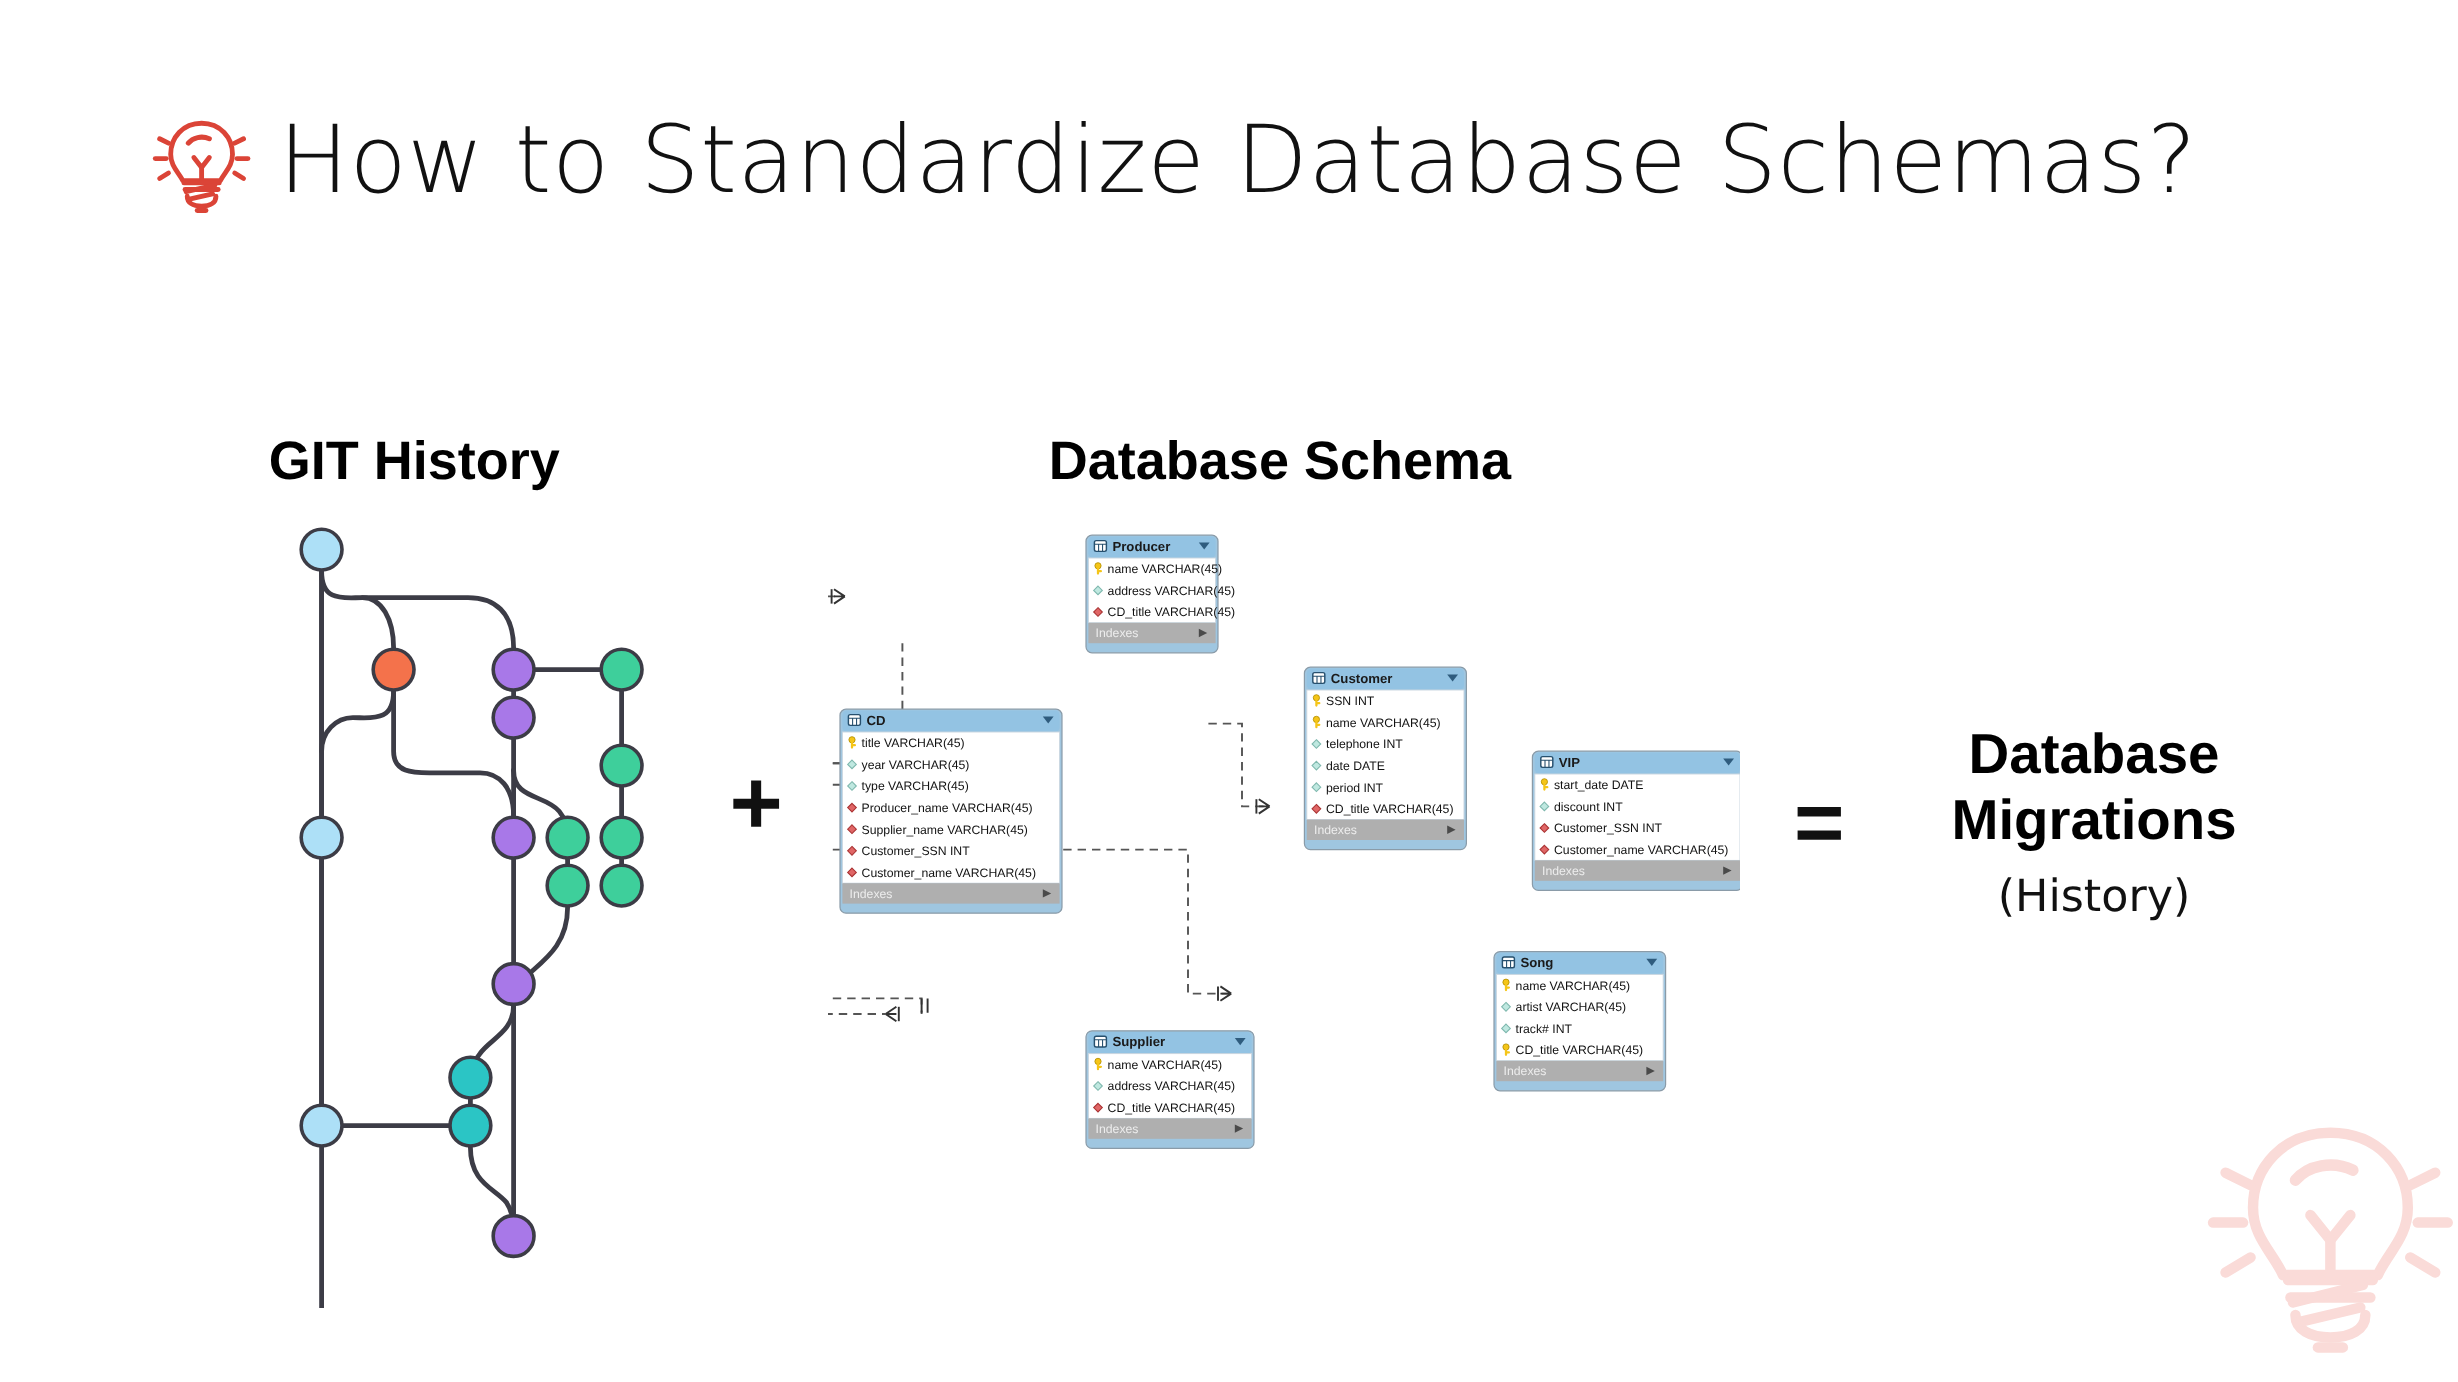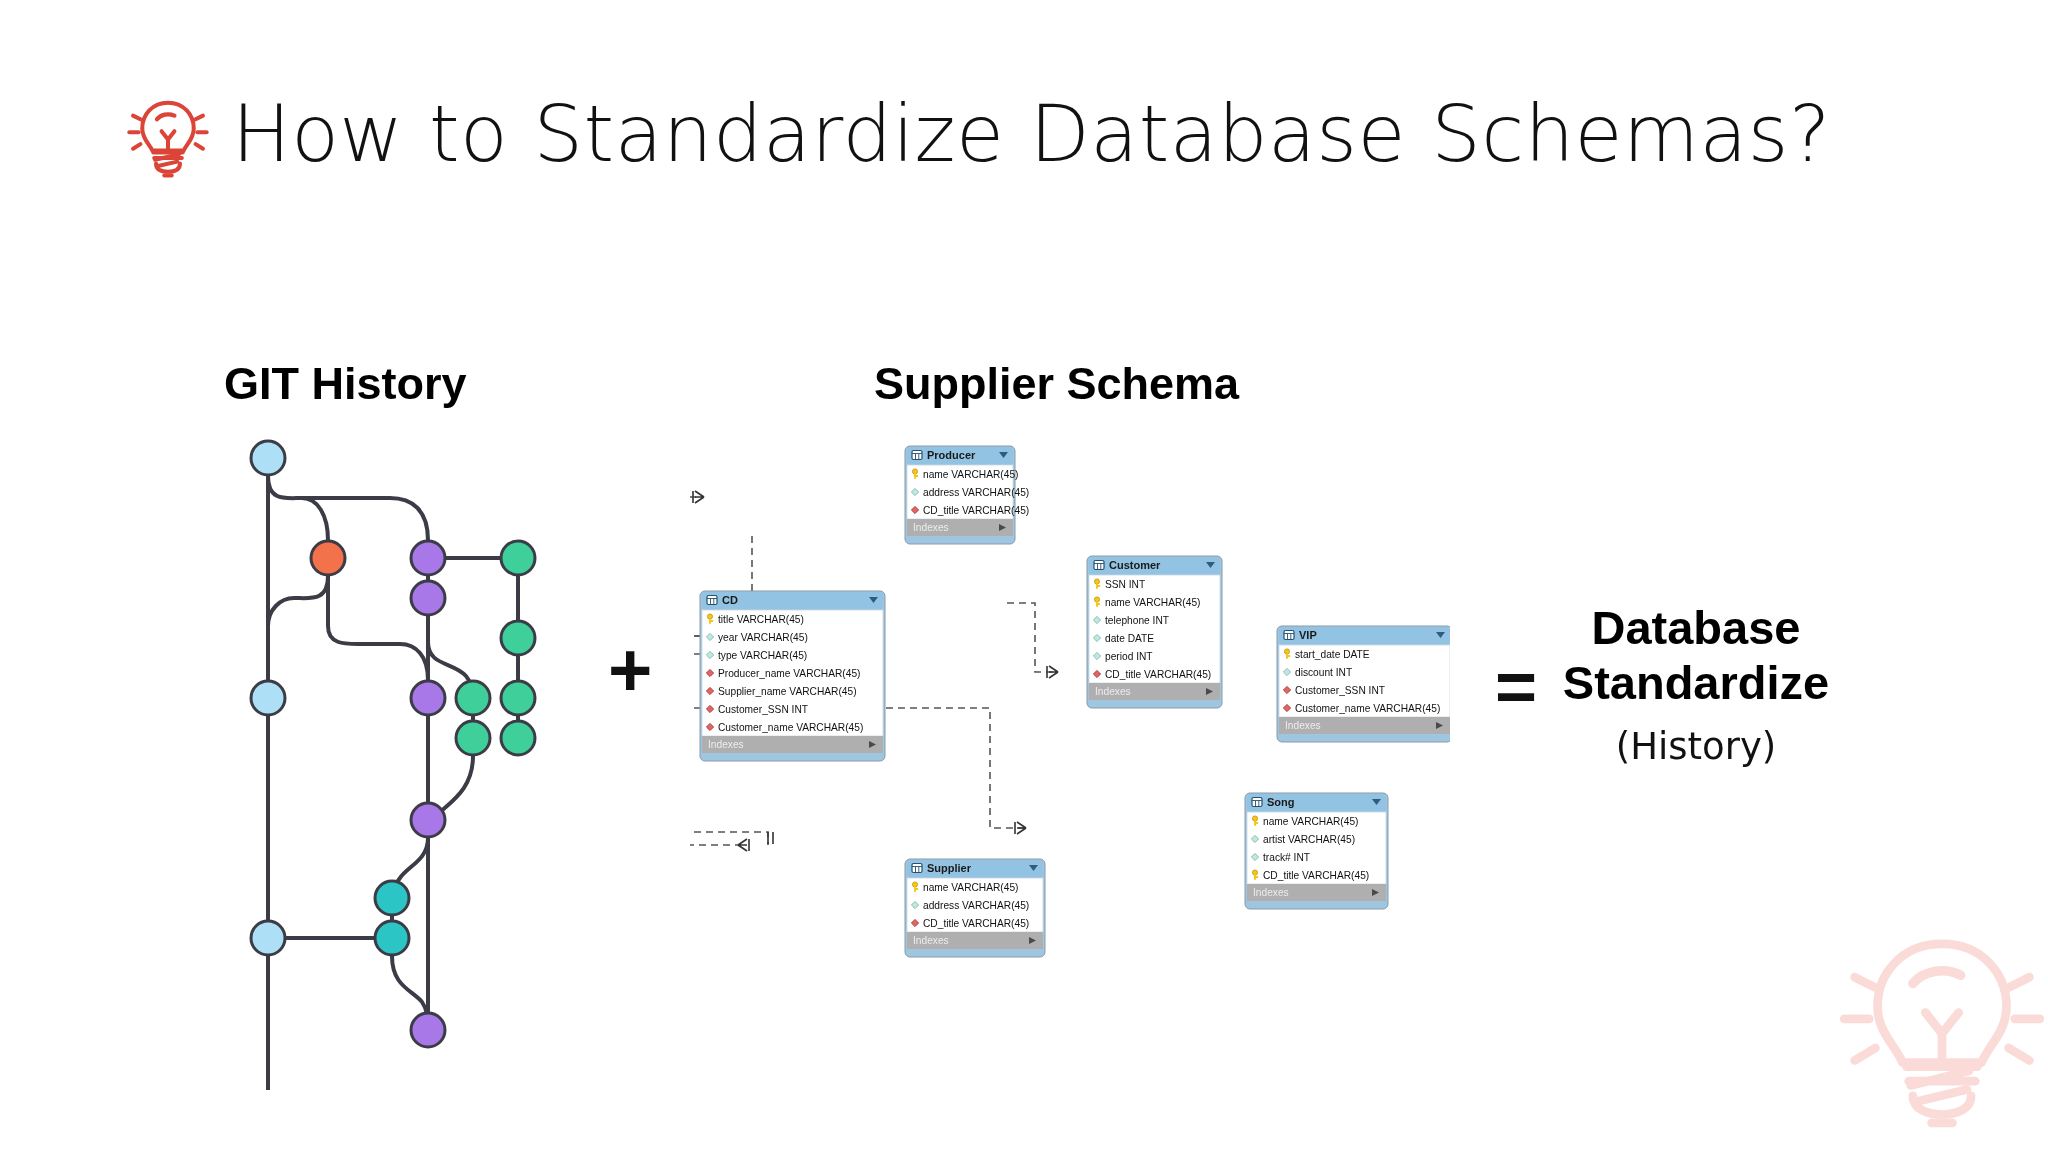--- a/index.html
+++ b/index.html
@@ -41,21 +41,21 @@
     position:absolute;
     font-family:"Liberation Sans", sans-serif;
     font-weight:bold;
     color:#111;
     line-height:1;
   }
   #op-plus{left:608px;top:632px;font-size:76px;}
   #op-equals{left:1495px;top:650px;font-size:72px;}
 
   
-  .right-block{position:absolute;left:1531px;top:600px;width:330px;text-align:center;}
+  .right-block{position:absolute;left:1580px;top:600px;width:330px;text-align:center;}
   .right-title{
     font-family:"Liberation Sans", sans-serif;
     font-weight:bold;font-size:47px;line-height:1.18;color:#000;
   }
   .right-sub{
     font-family:"DejaVu Sans", sans-serif;
     font-weight:400;font-size:37px;color:#111;margin-top:14px;
   }
 
   
@@ -92,29 +92,29 @@
           <path d="M88 30 L80 34"></path>
           <path d="M92 48 L82 48"></path>
           <path d="M88 66 L80 61"></path>
         </g>
       </svg>
     </div>
     <div class="slide-title">How to Standardize Database Schemas?</div>
   </div>
 
   <div class="sec-head" id="git-head">GIT History</div>
-  <div class="sec-head" id="schema-head">Supplier Schema</div>
+  <div class="sec-head" id="schema-head">Database Schema</div>
 
   <div class="op" id="op-plus">+</div>
   <div class="op" id="op-equals">=</div>
 
   <div class="right-block">
     <div class="right-title">
       <div>Database</div>
-      <div>Standardize</div>
+      <div>Migrations</div>
     </div>
     <div class="right-sub">(History)</div>
   </div>
 
   <svg id="git-graph" width="360" height="660" viewBox="0 0 360 660">
     <g id="git-edges" fill="none" stroke="#3C3C46" stroke-width="4" stroke-linecap="round">
         <path d="M28,28 L28,660" fill="none" stroke="#3C3C46" stroke-width="4"></path>
         <path d="M28,46 C28,72 46,68 62,68 L150,68 C172,68 188,80 188,110" fill="none" stroke="#3C3C46" stroke-width="4"></path>
         <path d="M62,68 C78,68 88,86 88,110" fill="none" stroke="#3C3C46" stroke-width="4"></path>
         <path d="M88,146 C88,172 70,168 54,168 C40,168 28,180 28,196" fill="none" stroke="#3C3C46" stroke-width="4"></path>

